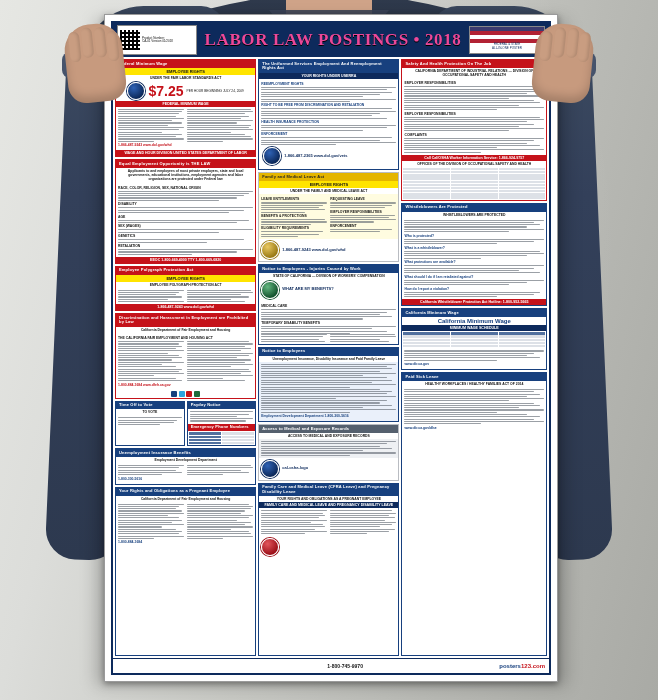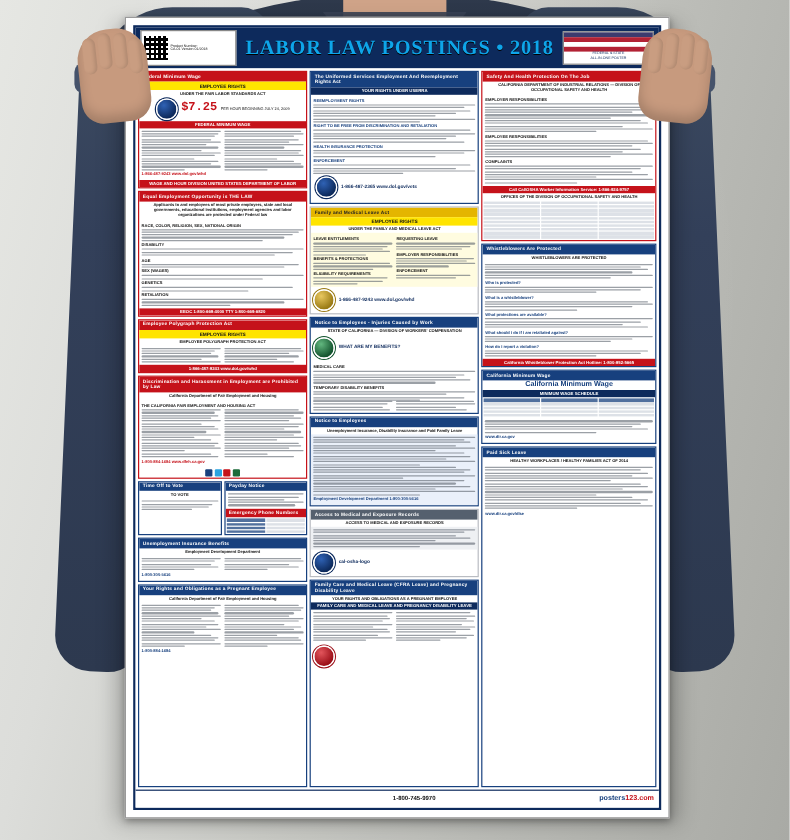--- a/index.html
+++ b/index.html
@@ -96,21 +96,21 @@
   .head-box{
     background:#fff;border:1px solid #888;width:74px;height:26px;display:flex;align-items:center;
     font-size:3px;line-height:1.15;color:#111;padding:1px 2px;gap:2px;
   }
   .qr{width:20px;height:20px;background:
       repeating-linear-gradient(90deg,#000 0 2px,#fff 2px 4px),
       repeating-linear-gradient(0deg,#000 0 2px,transparent 2px 4px);
     background-blend-mode:multiply;flex:none;}
   .head-box .hb-txt{flex:1;}
   .head-title{
-    color:#0ea5e9;font-family:"Liberation Serif",serif;font-weight:bold;
+    color:#ec4899;font-family:"Liberation Serif",serif;font-weight:bold;
     font-size:17px;letter-spacing:.6px;text-align:center;flex:1;
     text-shadow:0 1px 0 #000;
   }
   .flagbox{width:74px;height:26px;background:#fff;border:1px solid #888;display:flex;flex-direction:column;}
   .flag-strip{height:4px;}
   .fs1{background:#b22234;}.fs2{background:#fff;}.fs3{background:#3c3b6e;}
   .flag-cap{font-size:3px;color:#0d2a5c;text-align:center;line-height:1.2;}
 
   
   .cols{flex:1;display:flex;gap:2px;padding:2px;background:#fff;}
@@ -140,21 +140,21 @@
   .lines{display:flex;flex-direction:column;gap:1.2px;}
   .ln{height:1.1px;background:#5d6570;opacity:.62;border-radius:1px;}
   .ln.w100{width:100%}.ln.w97{width:97%}.ln.w93{width:93%}.ln.w88{width:88%}
   .ln.w82{width:82%}.ln.w75{width:75%}.ln.w66{width:66%}.ln.w55{width:55%}
   .two{display:flex;gap:3px;}
   .two>div{flex:1;}
   .minihead{font-size:3.4px;font-weight:bold;color:#111;margin:1.5px 0 1px;}
   .minihead.red{color:#c5121a;}
   .minihead.blue{color:#17407e;}
 
-  .wage-big{font-family:Liberation Mono, monospace;font-weight:bold;color:#c5121a;font-size:10px;line-height:1;}
+  .wage-big{font-family:Liberation Sans, sans-serif;font-weight:bold;color:#c5121a;font-size:14px;line-height:1;}
   .wage-row{display:flex;align-items:center;gap:3px;justify-content:center;padding:1px 0;}
   .wage-note{font-size:3.2px;color:#111;}
   .strip-red{background:#c5121a;color:#fff;font-size:3.6px;font-weight:bold;text-align:center;padding:1px;}
 
   .seal{
     width:16px;height:16px;border-radius:50%;
     background:radial-gradient(circle at 35% 30%,#2f62b5,#0d2a5c 70%);
     border:1px solid #fff;box-shadow:0 0 0 1px #0d2a5c;flex:none;
   }
   .seal.gold{background:radial-gradient(circle at 35% 30%,#e9c860,#9a7b16 70%);box-shadow:0 0 0 1px #9a7b16;}

